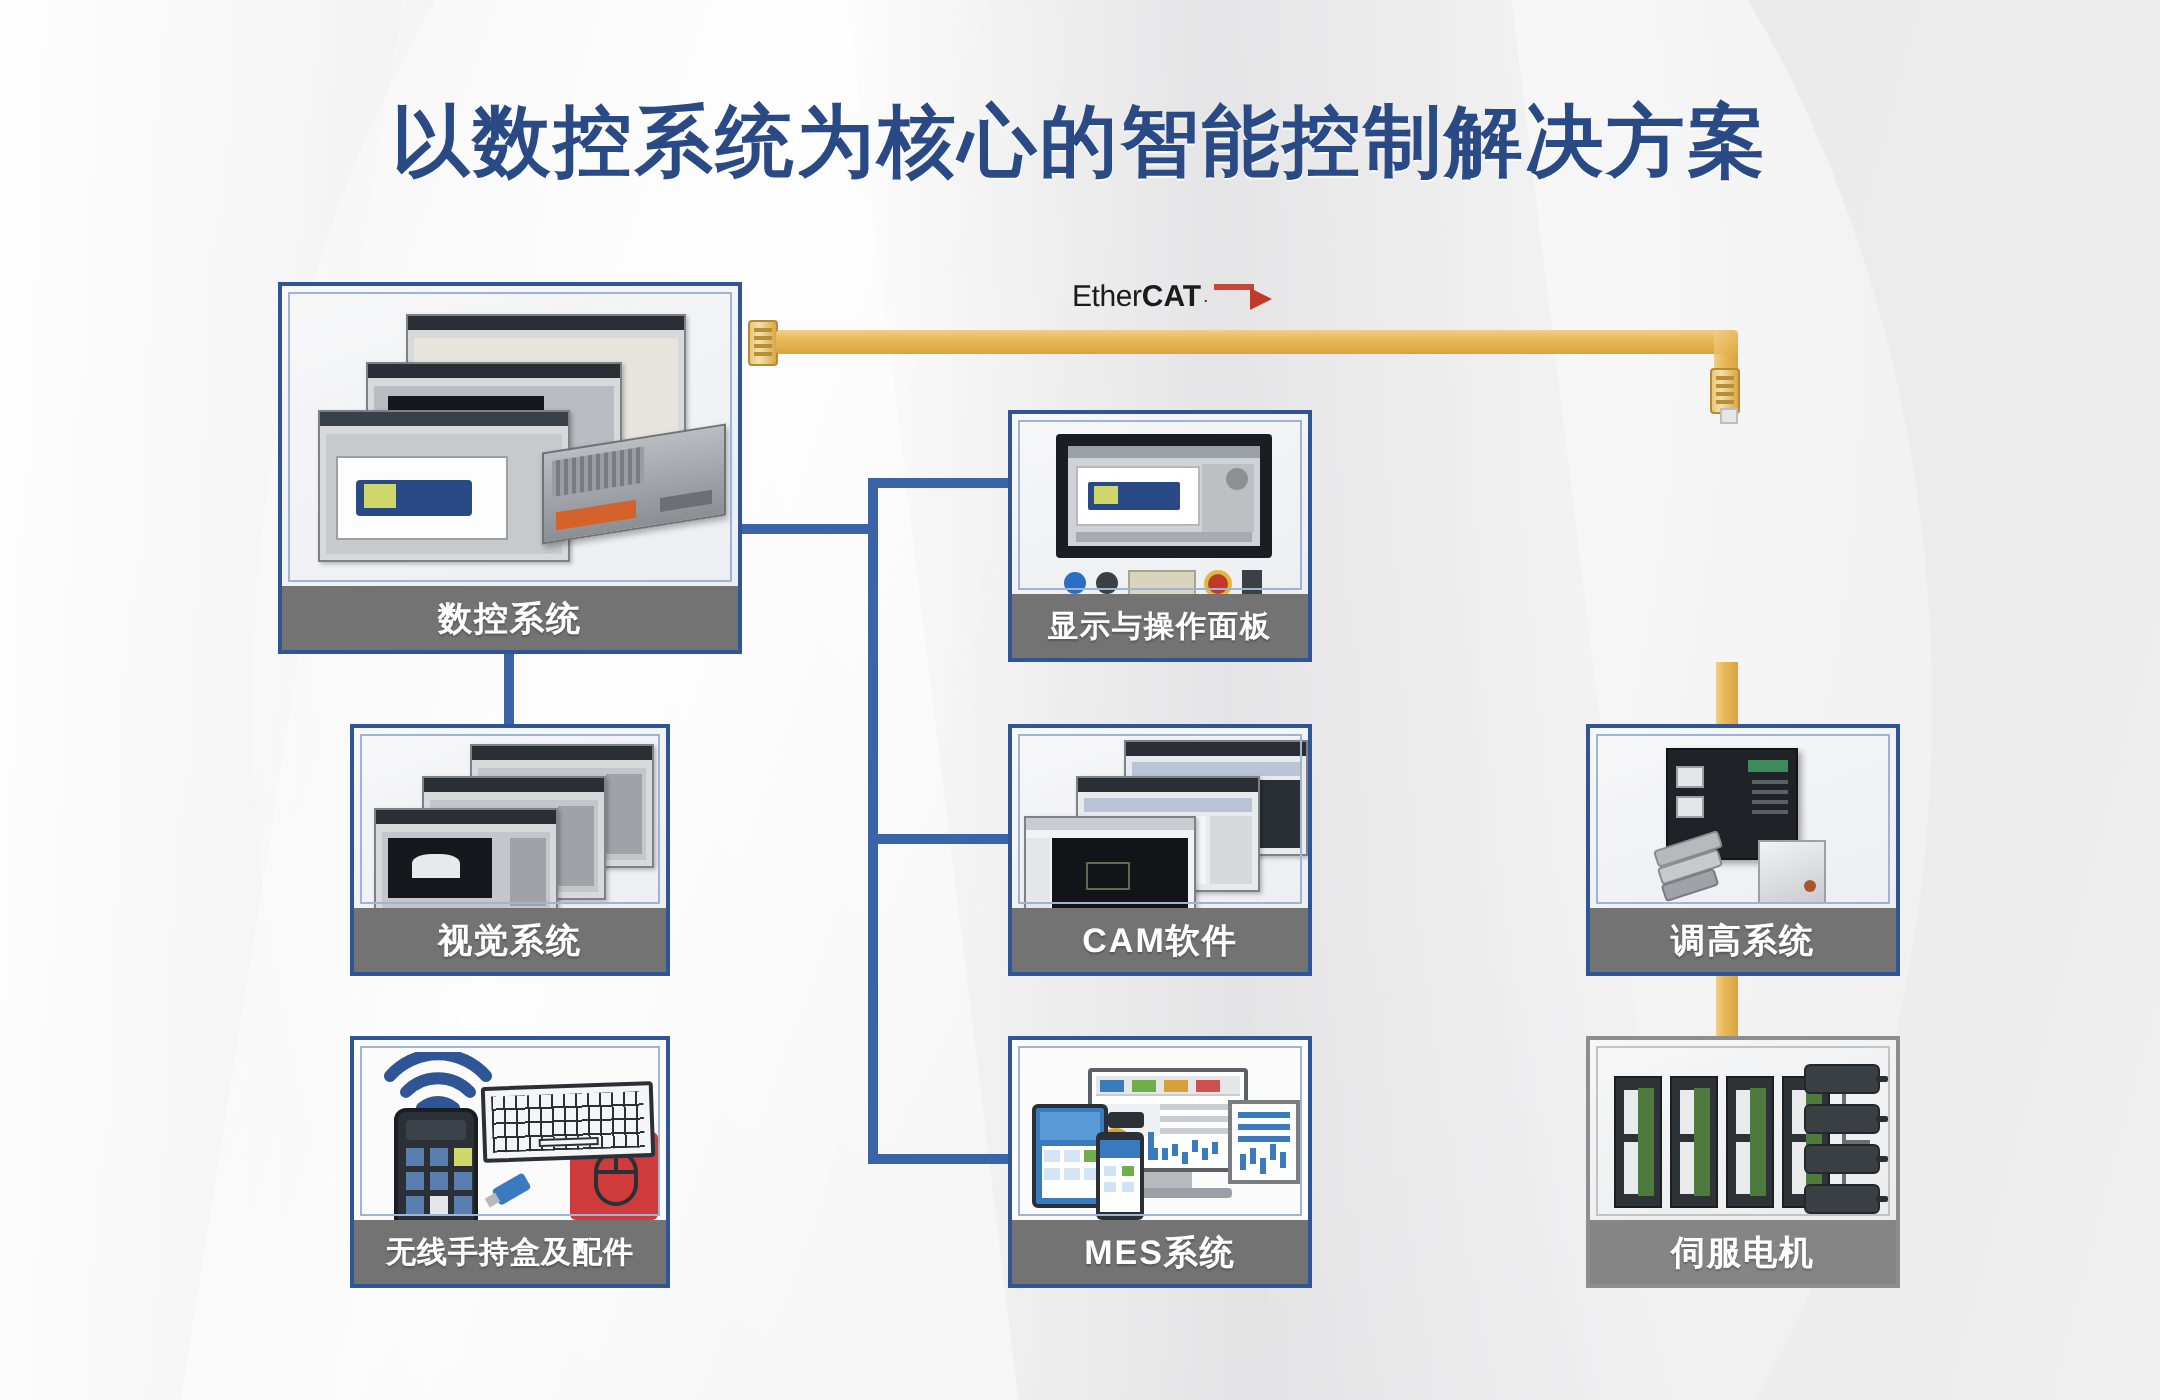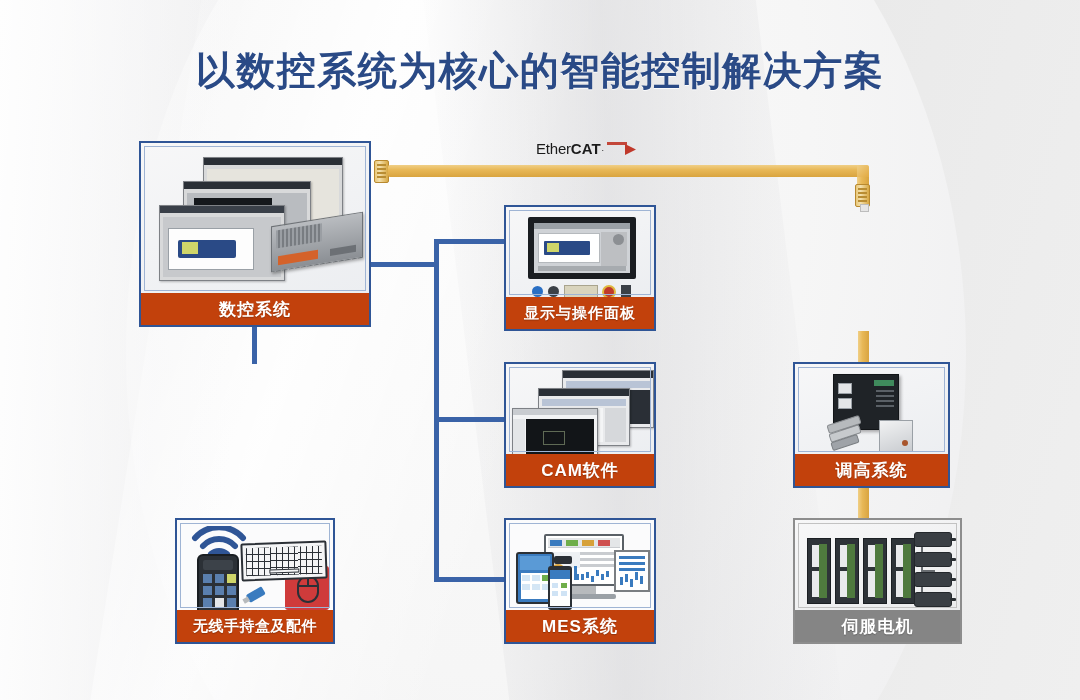--- a/index.html
+++ b/index.html
@@ -122,21 +122,21 @@
     pointer-events:none;
   }
   .node .art {
     position: relative;
     flex: 1 1 auto;
     overflow: hidden;
     background: linear-gradient(160deg,#f7f7f8 0%, #eceef1 100%);
   }
   .node .caption {
     flex: 0 0 32px;
-    background: #c2410c;
+    background: #737373;
     color: #ffffff;
     font-weight: bold;
     font-size: 17px;
     letter-spacing: 1px;
     display: flex; align-items: center; justify-content: center;
     text-shadow: 0 1px 1px rgba(0,0,0,.25);
   }
   .node.gray { border-color: #8d8d8d; }
   .node.gray .inner-frame { border-color: #c2c2c2; }
   .node.gray .caption { background: #858585; }
@@ -272,20 +272,46 @@
         <div style="position:absolute; left:34px; top:2px; width:34px; height:13px; background:#d9d4bd; border:1px solid #a9a48e;"></div>
         <div style="position:absolute; left:72px; top:2px; width:14px; height:14px; border-radius:50%; background:#c0392b; border:2px solid #e0b93f;"></div>
         <div style="position:absolute; left:91px; top:2px; width:10px; height:14px; background:#3b4047;"></div>
       </div>
     </div>
     <div class="inner-frame"></div>
     <div class="caption" style="font-size:15px;">显示与操作面板</div>
   </div>
 
 
+  <div class="node" style="left:175px; top:362px; width:160px; height:126px;">
+    <div class="art">
+      <div class="win" style="left:58px; top:8px; width:92px; height:62px;">
+        <div class="tb"></div>
+          <div class="bd" style="background:#c3c6ca;"></div>
+        <div class="scr-dark" style="left:8px; top:15px; width:48px; height:28px;"></div>
+        <div style="position:absolute; right:5px; top:14px; width:18px; height:40px; background:#9fa3a8;"></div>
+      </div>
+      <div class="win" style="left:34px; top:24px; width:92px; height:62px;">
+        <div class="tb"></div>
+          <div class="bd" style="background:#c3c6ca;"></div>
+        <div style="position:absolute; left:8px; top:15px; width:48px; height:28px; background:#fafafa;"></div>
+        <div style="position:absolute; left:18px; top:20px; width:22px; height:18px; border-radius:50%; background:#1a1d21;"></div>
+        <div style="position:absolute; right:5px; top:14px; width:18px; height:40px; background:#9fa3a8;"></div>
+      </div>
+      <div class="win" style="left:10px; top:40px; width:92px; height:56px;">
+        <div class="tb"></div>
+          <div class="bd" style="background:#c3c6ca;"></div>
+        <div class="scr-dark" style="left:6px; top:14px; width:52px; height:30px;"></div>
+        <div style="position:absolute; left:18px; top:22px; width:24px; height:12px; background:#e7e9eb; border-radius:40% 40% 0 0;"></div>
+        <div style="position:absolute; right:5px; top:14px; width:18px; height:34px; background:#9fa3a8;"></div>
+      </div>
+    </div>
+    <div class="inner-frame"></div>
+    <div class="caption">视觉系统</div>
+  </div>
 
   <div class="node" style="left:504px; top:362px; width:152px; height:126px;">
     <div class="art">
       <div class="win" style="left:56px; top:6px; width:92px; height:58px; background:#e9eaec;">
         <div class="tb" style="background:#2a2f36;"></div>
         <div style="position:absolute; left:3px; top:10px; right:3px; height:7px; background:#b9c4d6;"></div>
         <div style="position:absolute; left:3px; top:19px; right:26px; bottom:3px; background:#f4f5f6;"></div>
         <div style="position:absolute; right:3px; top:19px; width:21px; bottom:3px; background:#2a2f36;"></div>
       </div>
       <div class="win" style="left:32px; top:24px; width:92px; height:58px; background:#e9eaec;">
@@ -434,21 +460,21 @@
             <rect x="6" y="6" width="18" height="9" rx="2" fill="#3a7bbf"></rect>
             <rect x="1" y="8" width="6" height="5" fill="#b7babd"></rect>
           </g>
         </svg>
       </span>
     </div>
     <div class="inner-frame"></div>
     <div class="caption" style="font-size:15px; letter-spacing:0.5px;">无线手持盒及配件</div>
   </div>
 
-  <div class="node gray" style="left:793px; top:518px; width:169px; height:126px;">
+  <div class="node gray" style="left:793px; top:518px; width:157px; height:126px;">
     <div class="art" style="background:linear-gradient(160deg,#f7f7f8,#ebeced);">
 
       <div class="servo-drive" style="left:12px; top:18px; height:66px;">
         <i style="top:6px; height:22px;"></i>
           <i style="top:32px; height:26px;"></i>
           <u style="top:5px; bottom:5px;"></u>
       </div>
       <div class="servo-drive" style="left:40px; top:18px; height:66px;">
         <i style="top:6px; height:22px;"></i>
           <i style="top:32px; height:26px;"></i>

